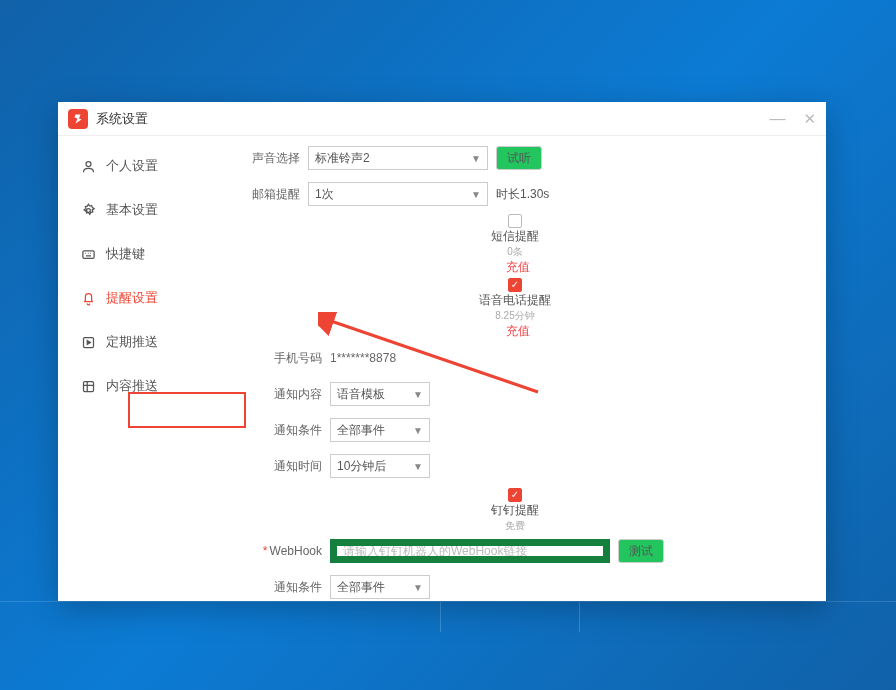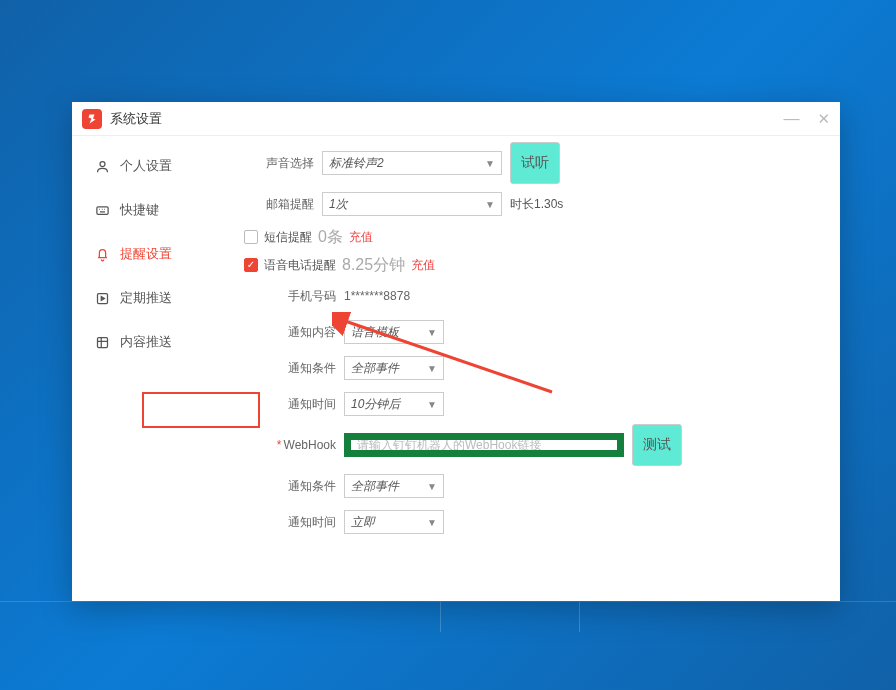--- a/index.html
+++ b/index.html
@@ -1,48 +1,48 @@
 <!DOCTYPE html>
 <html><head>
 <meta charset="utf-8">
 <style>
 * { margin: 0; padding: 0; box-sizing: border-box; font-family: "Microsoft YaHei", "PingFang SC", sans-serif; }
 body { background: linear-gradient(135deg, #1061a8 0%, #0c7bd4 50%, #1061a8 100%); width: 896px; height: 690px; overflow: hidden; position: relative; }
 .taskbar-line { position: absolute; bottom: 88px; left: 0; right: 0; height: 1px; background: rgba(255,255,255,0.15); }
 .taskbar-seg { position: absolute; bottom: 58px; left: 440px; width: 140px; height: 30px; border-left: 1px solid rgba(255,255,255,0.2); border-right: 1px solid rgba(255,255,255,0.2); }
-.dialog { position: absolute; left: 72px; top: 102px; width: 768px; height: 499px; background: #fff; box-shadow: 0 8px 30px rgba(0,0,0,0.25); display: flex; flex-direction: column; }
+.dialog { position: absolute; left: 58px; top: 102px; width: 768px; height: 499px; background: #fff; box-shadow: 0 8px 30px rgba(0,0,0,0.25); display: flex; flex-direction: column; }
 .titlebar { height: 34px; display: flex; align-items: center; padding: 0 10px; border-bottom: 1px solid #eee; }
 .app-logo { width: 20px; height: 20px; background: #e43; border-radius: 4px; display: flex; align-items: center; justify-content: center; margin-right: 8px; }
 .app-logo svg { width: 12px; height: 12px; }
 .title-text { font-size: 13px; color: #333; }
 .win-controls { margin-left: auto; display: flex; gap: 18px; color: #bbb; }
 .win-ctrl { font-size: 16px; cursor: pointer; line-height: 1; }
 .win-ctrl.close { font-size: 15px; }
 .body { flex: 1; display: flex; overflow: hidden; }
 .sidebar { width: 172px; padding-top: 8px; border-right: 0; }
 .side-item { height: 44px; display: flex; align-items: center; padding-left: 22px; font-size: 13px; color: #555; cursor: pointer; gap: 10px; }
 .side-item.active { color: #e43; }
 .side-item .icon { width: 16px; height: 16px; display: flex; align-items: center; justify-content: center; }
 .side-highlight { position: absolute; left: 70px; top: 290px; width: 118px; height: 36px; border: 2px solid #e43; pointer-events: none; }
 .content { flex: 1; overflow-y: auto; padding: 6px 20px 10px 0; font-size: 12px; color: #666; }
 .row { display: flex; align-items: center; min-height: 32px; margin-bottom: 4px; }
 .label { width: 70px; text-align: right; margin-right: 8px; color: #666; font-size: 12px; }
-.check-row { display: flex; align-items: center; min-height: 26px; margin-bottom: 2px; padding-left: 0; }
+.check-row { display: flex; align-items: center; min-height: 26px; margin-bottom: 2px; padding-left: 0; flex-direction: column; }
 .check-row .chk { margin-left: 0; margin-right: 6px; }
 .chk { width: 14px; height: 14px; border: 1px solid #bbb; border-radius: 2px; display: inline-flex; align-items: center; justify-content: center; background: #fff; cursor: pointer; }
 .chk.checked { background: #e43; border-color: #e43; }
 .chk.checked::after { content: "✓"; color: #fff; font-size: 10px; line-height: 1; }
 .chk-label { font-size: 12px; color: #555; margin-right: 6px; }
-.muted { color: #aaa; font-size: 16px; margin-right: 6px; }
+.muted { color: #aaa; font-size: 10px; margin-right: 6px; }
 .link { color: #ef4444; font-size: 12px; cursor: pointer; }
-.select { height: 24px; border: 1px solid #ccc; background: #fff; display: flex; align-items: center; padding: 0 6px; font-size: 12px; color: #555; position: relative; cursor: pointer; font-style: italic; }
+.select { height: 24px; border: 1px solid #ccc; background: #fff; display: flex; align-items: center; padding: 0 6px; font-size: 12px; color: #555; position: relative; cursor: pointer; }
 .select.w180 { width: 180px; }
 .select.w100 { width: 100px; }
 .select .caret { margin-left: auto; color: #888; font-size: 10px; }
-.btn { height: 42px; padding: 0 10px; border: 1px solid #ccc; background: #5eead4; border-radius: 3px; font-size: 14px; color: #555; display: inline-flex; align-items: center; cursor: pointer; margin-left: 8px; }
+.btn { height: 24px; padding: 0 10px; border: 1px solid #ccc; background: #22c55e; border-radius: 3px; font-size: 12px; color: #555; display: inline-flex; align-items: center; cursor: pointer; margin-left: 8px; }
 .textval { font-size: 12px; color: #555; margin-left: 8px; }
 .indent { padding-left: 22px; }
 .req { color: #e43; margin-right: 2px; }
 .input { height: 24px; border: 7px solid #15803d; padding: 0 6px; font-size: 12px; color: #555; width: 280px; }
 .input::placeholder { color: #bbb; }
 .help-line { font-size: 12px; color: #aaa; padding-left: 78px; margin: 4px 0 8px; }
 .arrow { position: absolute; left: 260px; top: 210px; pointer-events: none; }
 .content::-webkit-scrollbar { width: 8px; }
 .content::-webkit-scrollbar-thumb { background: #ddd; border-radius: 4px; }
 </style>
@@ -73,20 +73,29 @@
             <svg width="15" height="15" viewBox="0 0 24 24" fill="none" stroke="#555" stroke-width="2">
               <circle cx="12" cy="8" r="4"></circle>
               <path d="M4 21c0-4 4-6 8-6s8 2 8 6"></path>
             </svg>
           </span>
         <span>个人设置</span>
       </div>
       <div class="side-item">
         <span class="icon">
             <svg width="15" height="15" viewBox="0 0 24 24" fill="none" stroke="#555" stroke-width="2">
+              <circle cx="12" cy="12" r="3"></circle>
+              <path d="M12 2l2 3 3-1 1 3 3 2-3 2 1 3-3 1-2 3-2-3-3 1-1-3-3-2 3-2-1-3 3-1z"></path>
+            </svg>
+          </span>
+        <span>基本设置</span>
+      </div>
+      <div class="side-item">
+        <span class="icon">
+            <svg width="15" height="15" viewBox="0 0 24 24" fill="none" stroke="#555" stroke-width="2">
               <rect x="3" y="6" width="18" height="12" rx="2"></rect>
               <path d="M7 10h1M11 10h1M15 10h1M8 14h8"></path>
             </svg>
           </span>
         <span>快捷键</span>
       </div>
       <div class="side-item active">
         <span class="icon">
             <svg width="15" height="15" viewBox="0 0 24 24" fill="none" stroke="#e43" stroke-width="2">
               <path d="M6 17h12l-1-2V9a5 5 0 0 0-10 0v6l-1 2z"></path>
@@ -167,20 +176,25 @@
         </div>
         <div class="row">
           <span class="label">通知时间</span>
           <div class="select w100">
             <span>10分钟后</span>
               <span class="caret">▼</span>
           </div>
         </div>
       </div>
 
+      <div class="check-row" style="margin-top:6px;">
+        <span class="chk checked"></span>
+        <span class="chk-label">钉钉提醒</span>
+        <span class="muted">免费</span>
+      </div>
 
       <div class="indent">
         <div class="row">
           <span class="label"><span class="req">*</span><span>WebHook</span></span>
           <input class="input" placeholder="请输入钉钉机器人的WebHook链接" style="">
           <div class="btn">测试</div>
         </div>
         <div class="row">
           <span class="label">通知条件</span>
           <div class="select w100">

